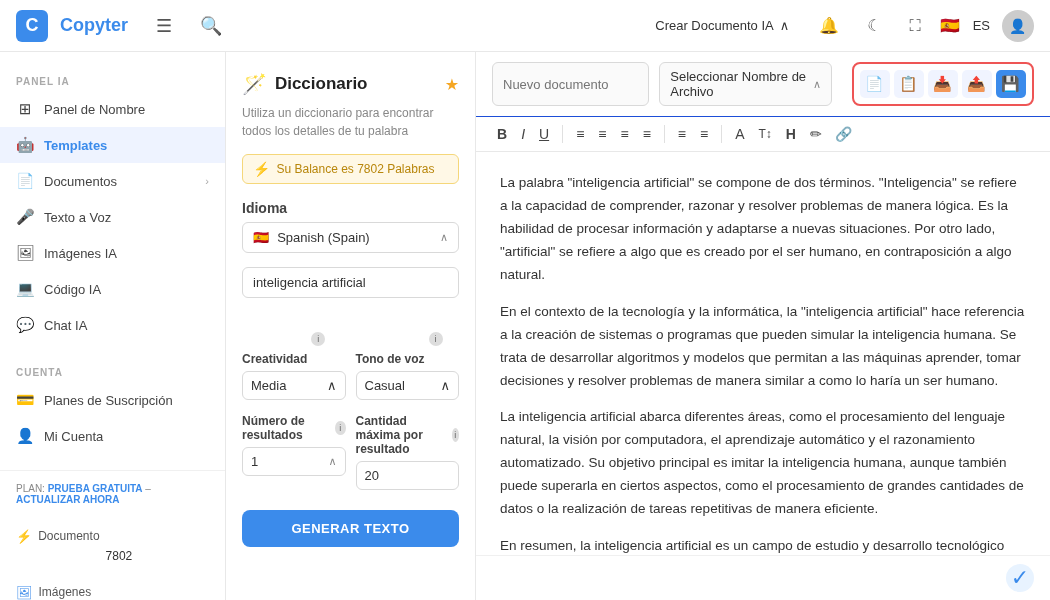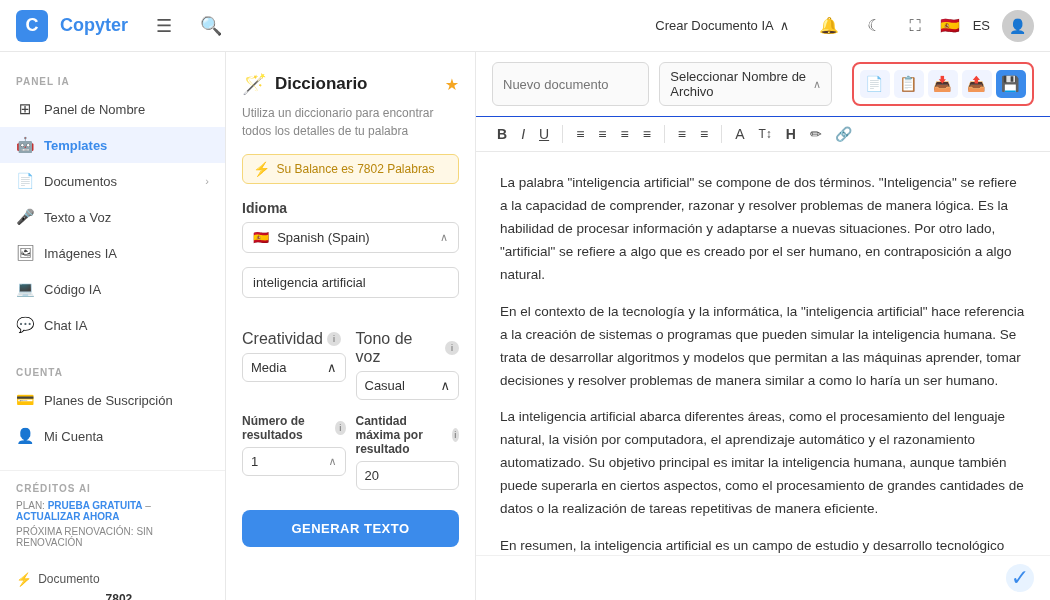--- a/index.html
+++ b/index.html
@@ -55,21 +55,21 @@
     .sidebar-item .icon { font-size: 15px; width: 18px; text-align: center; }
     .sidebar-item .arrow { margin-left: auto; font-size: 11px; color: #aaa; }
     .sidebar-divider { height: 1px; background: #f0f0f0; margin: 8px 0; }
     .credits-section { padding: 12px 16px; margin-top: auto; border-top: 1px solid #f0f0f0; }
     .credits-plan { font-size: 10px; color: #888; margin-bottom: 4px; }
     .credits-plan .upgrade { color: #3b8beb; font-weight: 600; cursor: pointer; }
     .credits-plan .plan-name { color: #3b8beb; font-weight: 700; }
     .credits-row { display: flex; align-items: center; gap: 6px; font-size: 12px; margin-bottom: 2px; }
     .credits-row .icon { font-size: 13px; color: #3b8beb; }
     .credits-label { color: #555; }
-    .credits-value { font-weight: 700; color: #333; margin-top: 40px; }
+    .credits-value { font-weight: 400; color: #333; margin-top: 40px; }
 
     
     .content-area { display: flex; flex: 1; overflow: hidden; }
 
     
     .dict-panel {
       width: 250px; background: #fff; border-right: 1px solid #e8e8e8;
       display: flex; flex-direction: column; flex-shrink: 0;
       overflow-y: auto; padding: 20px 16px;
     }
@@ -91,26 +91,26 @@
     }
     .lang-select-left { display: flex; align-items: center; gap: 8px; font-size: 13px; color: #333; }
     .lang-select .chevron { color: #888; font-size: 11px; }
     .word-label-row { display: flex; align-items: center; justify-content: space-between; margin-bottom: 4px; }
     .word-label { font-size: 12px; font-weight: 600; color: #444; }
     .word-required { color: #e55; }
     .word-count { font-size: 11px; color: #aaa; }
     .word-input {
       width: 100%; border: 1px solid #d9d9d9; border-radius: 6px;
       padding: 7px 10px; font-size: 13px; color: #333; outline: none;
-      margin-bottom: 32px;
+      margin-bottom: 14px;
     }
     .sliders-row { display: flex; gap: 10px; margin-bottom: 14px; }
     .slider-group { flex: 1; }
     .slider-label-row { display: flex; align-items: center; gap: 4px; margin-bottom: 5px; }
-    .slider-label { font-size: 16px; font-weight: 400; color: #444; }
+    .slider-label { font-size: 12px; font-weight: 700; color: #444; margin-top: 40px; }
     .info-icon { width: 14px; height: 14px; border-radius: 50%; background: #ddd; color: #666; font-size: 9px; display: inline-flex; align-items: center; justify-content: center; cursor: pointer; }
     .slider-select {
       display: flex; align-items: center; justify-content: space-between;
       border: 1px solid #d9d9d9; border-radius: 6px; padding: 6px 8px;
       background: #fff; cursor: pointer; font-size: 13px; color: #333;
     }
     .num-row { display: flex; gap: 10px; margin-bottom: 20px; }
     .num-group { flex: 1; }
     .num-label-row { display: flex; align-items: center; margin-bottom: 5px; }
     .num-label { font-size: 12px; font-weight: 600; color: #444; }
@@ -237,28 +237,26 @@
       <span class="icon">💳</span>
       <span>Planes de Suscripción</span>
     </div>
     <div class="sidebar-item">
       <span class="icon">👤</span>
       <span>Mi Cuenta</span>
     </div>
 
     <div class="sidebar-divider"></div>
     <div class="credits-section">
-      <div class="sidebar-section-label" style="padding:0 0 6px 0;">CRÉDITOS AI</div>
       <div class="credits-plan">
         <span>PLAN:</span>
         <span class="plan-name">PRUEBA GRATUITA</span>
         <span> – </span>
         <span class="upgrade">ACTUALIZAR AHORA</span>
       </div>
-      <div class="credits-plan">PRÓXIMA RENOVACIÓN: SIN RENOVACIÓN</div>
       <div class="credits-row">
         <span class="icon">⚡</span>
         <span class="credits-label">Documento</span>
         <span class="credits-value">7802</span>
       </div>
       <div class="credits-row">
         <span class="icon">🖼</span>
         <span class="credits-label">Imágenes</span>
         <span class="credits-value">0</span>
       </div>

